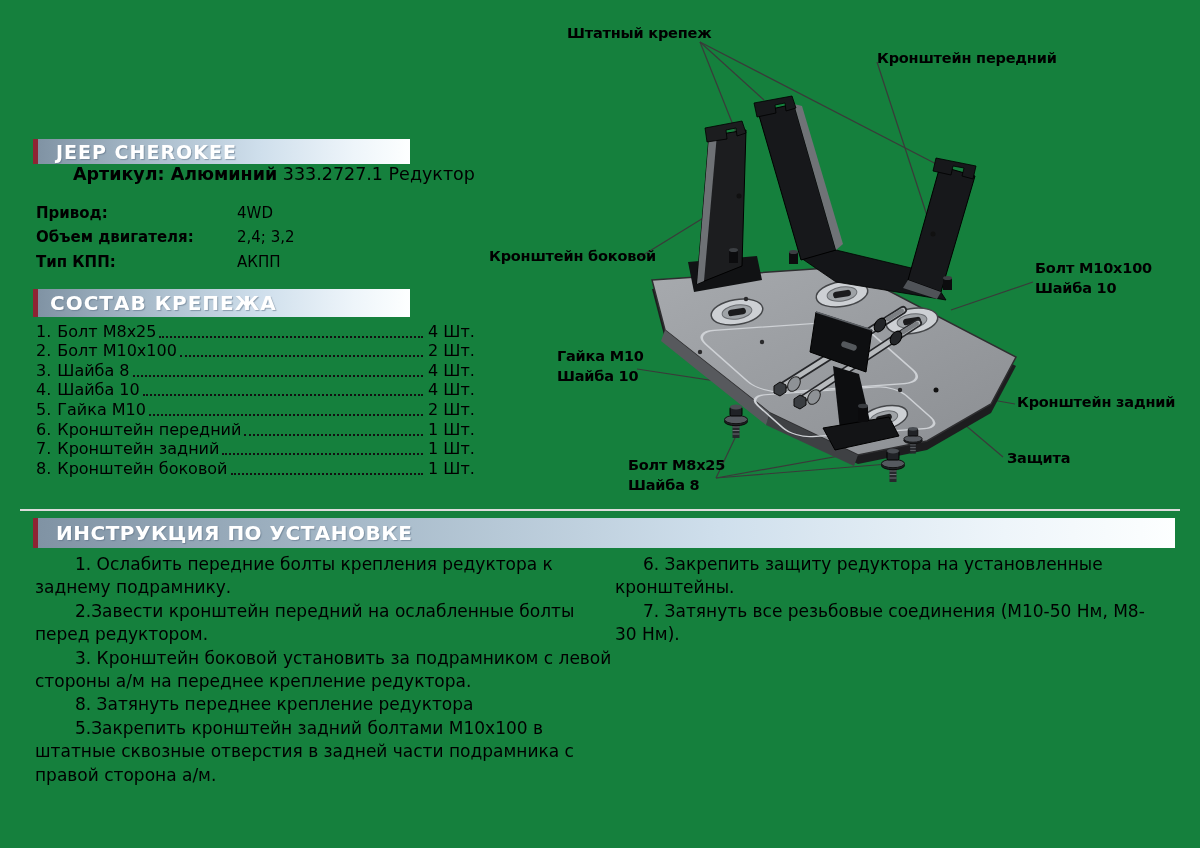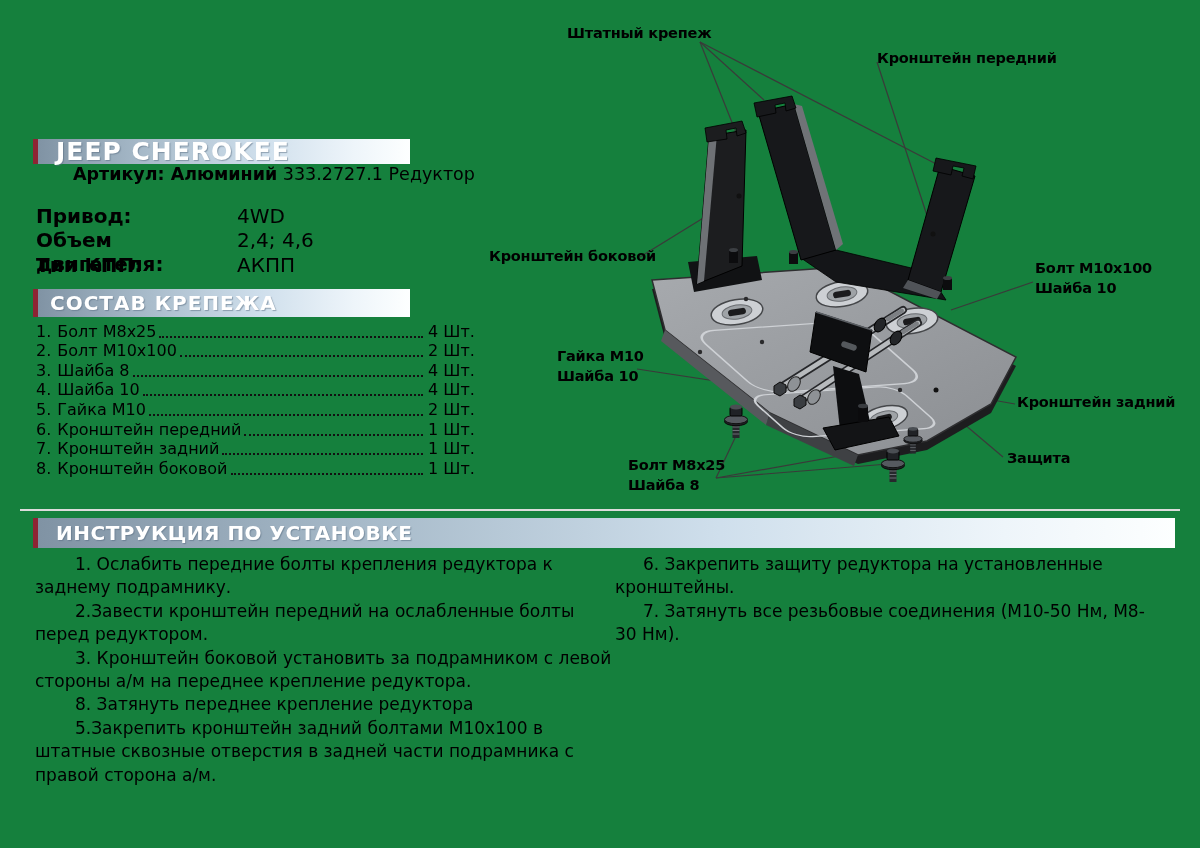--- a/index.html
+++ b/index.html
@@ -7,26 +7,26 @@
   .page{position:relative;width:1200px;height:848px;background:#15803d;overflow:hidden;}
   svg{position:absolute;left:0;top:0;}
   .bar{
     position:absolute;display:flex;align-items:center;
     background:linear-gradient(to right,#8093a4 0%,#a9bccb 30%,#cfdfec 60%,#eef5fa 85%,#fdffff 100%);
     border-left:5px solid #8e2433;
     color:#fff;font-weight:bold;letter-spacing:1px;
     padding-left:18px;box-sizing:border-box;
     text-shadow:1px 1px 1px rgba(90,110,130,.55);
   }
-  .bar1{left:33px;top:139px;width:377px;height:25px;font-size:25px;}
+  .bar1{left:33px;top:139px;width:377px;height:25px;font-size:19px;}
   .bar2{left:33px;top:289px;width:377px;height:28px;font-size:20px;padding-left:12px;}
   .bar3{left:33px;top:518px;width:1142px;height:30px;font-size:20px;letter-spacing:.5px;}
   .article{position:absolute;left:33px;top:164px;font-size:17.5px;white-space:nowrap;}
   .article b{font-weight:bold;margin-left:40px;}
-  .specs{position:absolute;left:36px;top:204px;font-size:20px;}
+  .specs{position:absolute;left:36px;top:204px;font-size:15px;}
   .specs .row{height:24.4px;display:flex;}
   .specs .lbl{font-weight:bold;width:201px;}
   .hardware{position:absolute;left:36px;top:321px;width:442px;font-size:16px;}
   .hardware .row{display:flex;height:19.6px;align-items:flex-end;}
   .hardware .num{margin-right:6px;}
   .hardware .nm{white-space:nowrap;}
   .hardware .leader{flex:1;border-bottom:2.2px dotted #111;margin:0 5px 3px 3px;}
   .hardware .qty{width:50px;white-space:nowrap;}
   .sep{position:absolute;left:20px;top:509px;width:1160px;height:2px;background:#dcdcdc;}
   .instr{position:absolute;top:553px;font-size:17px;line-height:23.4px;}
@@ -204,21 +204,21 @@
     <b>Артикул: Алюминий</b><span> 333.2727.1 Редуктор</span>
   </div>
 
   <div class="specs">
     <div class="row">
       <span class="lbl">Привод:</span>
       <span>4WD</span>
     </div>
     <div class="row">
       <span class="lbl">Объем двигателя:</span>
-      <span>2,4; 4,6</span>
+      <span>2,4; 3,2</span>
     </div>
     <div class="row">
       <span class="lbl">Тип КПП:</span>
       <span>АКПП</span>
     </div>
   </div>
 
   <div class="bar bar2">
     <span>СОСТАВ КРЕПЕЖА</span>
   </div>

